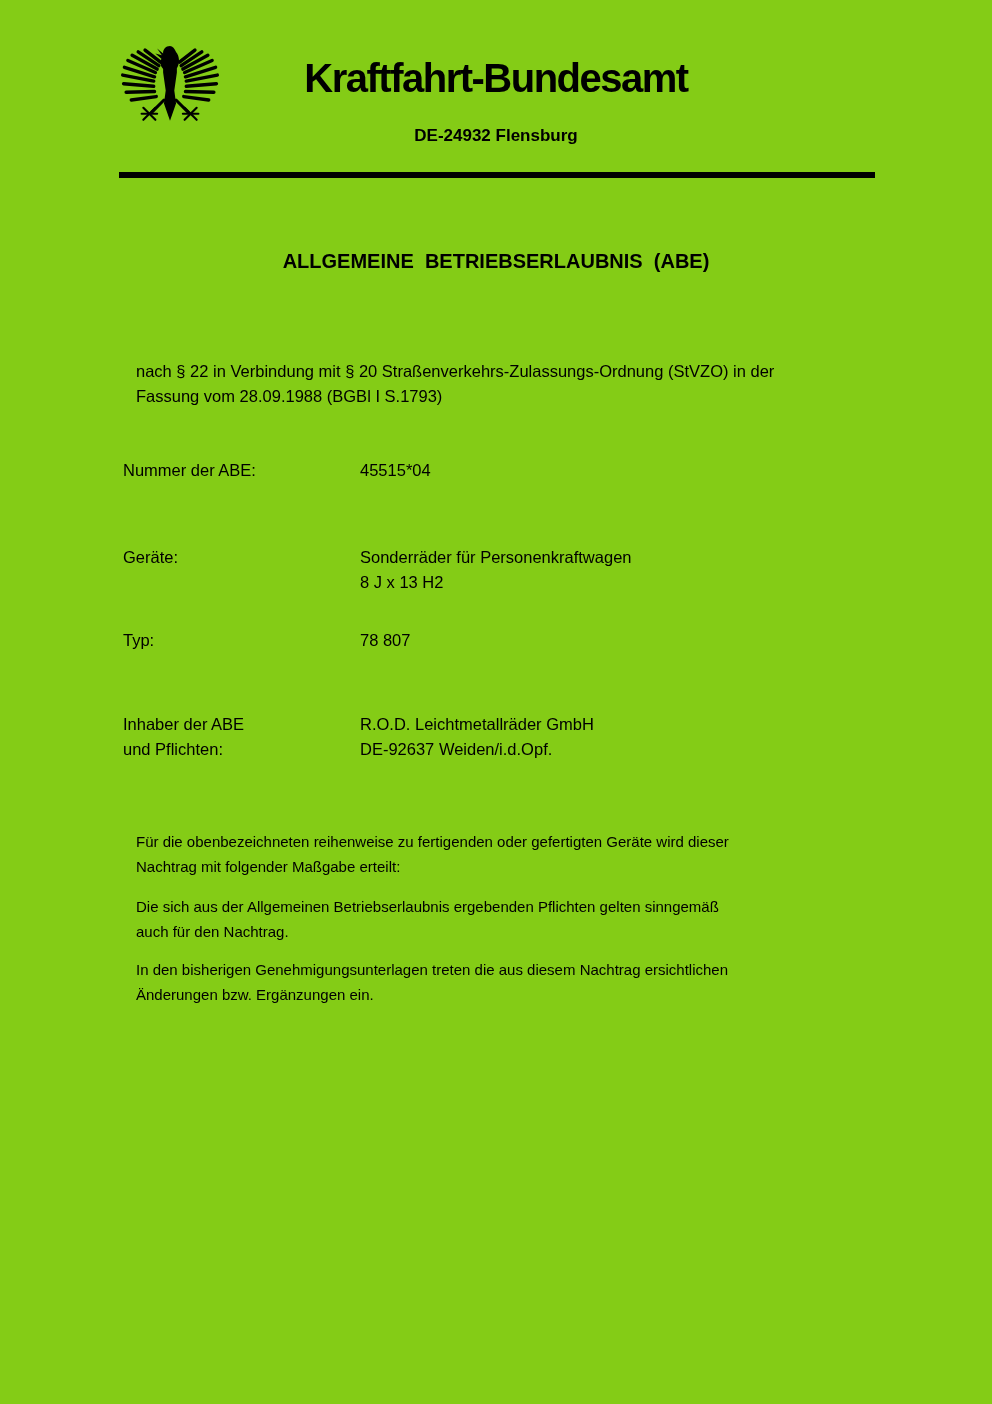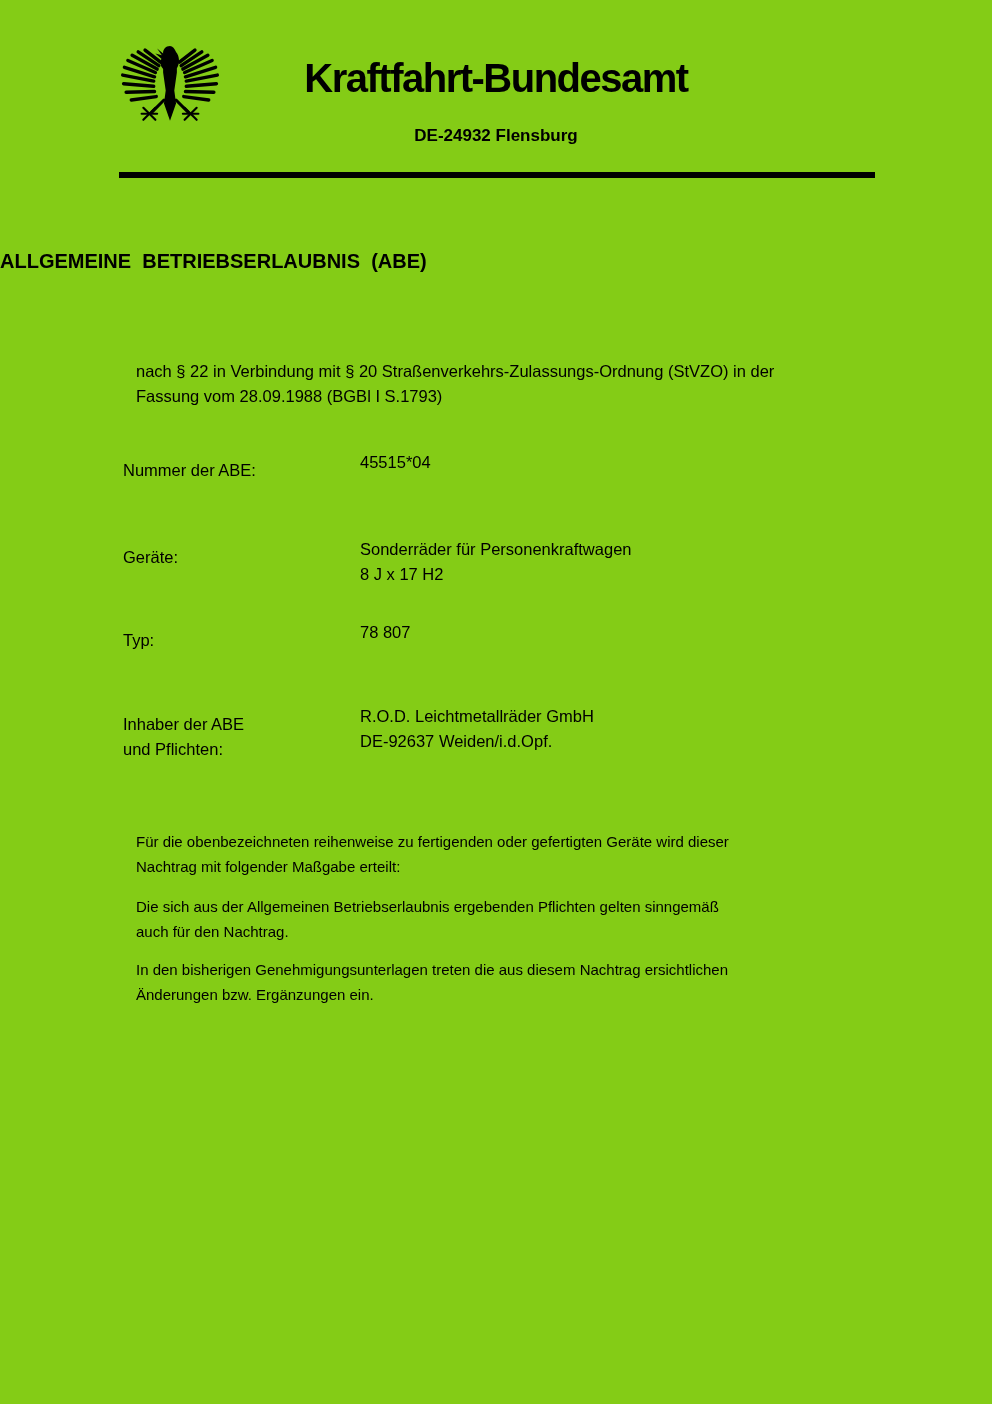--- a/index.html
+++ b/index.html
@@ -58,21 +58,21 @@
     height: 6px;
     background: #000;
   }
 
   
   .doc-title {
     position: absolute;
     left: 0;
     top: 250px;
     width: 992px;
-    text-align: left;
+    text-align: center;
     font-size: 20px;
     font-weight: bold;
     white-space: pre-wrap;
   }
   .intro {
     position: absolute;
     left: 120px;
     top: 343px;
     width: 760px;
     font-size: 16.5px;
@@ -80,21 +80,21 @@
     margin: 16px;
   }
   .field-row {
     position: absolute;
     left: 123px;
     width: 760px;
     font-size: 16.5px;
     line-height: 25px;
   }
   .field-label { position: absolute; left: 0; top: 0; margin-top: 8px; }
-  .field-value { position: absolute; left: 237px; top: 0; }
+  .field-value { position: absolute; left: 237px; top: 8px; }
 
   .para {
     position: absolute;
     left: 136px;
     width: 760px;
     font-size: 15px;
     line-height: 25px;
     margin: 0;
   }
 </style>
@@ -167,21 +167,21 @@
 Fassung vom 28.09.1988 (BGBl I S.1793)</p>
 
   <div class="field-row" style="top:450px">
     <div class="field-label pre">Nummer der ABE:</div>
     <div class="field-value pre">45515*04</div>
   </div>
 
   <div class="field-row" style="top:537px">
     <div class="field-label pre">Geräte:</div>
     <div class="field-value pre">Sonderräder für Personenkraftwagen
-8 J x 17 H2</div>
+8 J x 13 H2</div>
   </div>
 
   <div class="field-row" style="top:620px">
     <div class="field-label pre">Typ:</div>
     <div class="field-value pre">78 807</div>
   </div>
 
   <div class="field-row" style="top:704px">
     <div class="field-label pre">Inhaber der ABE
 und Pflichten:</div>

